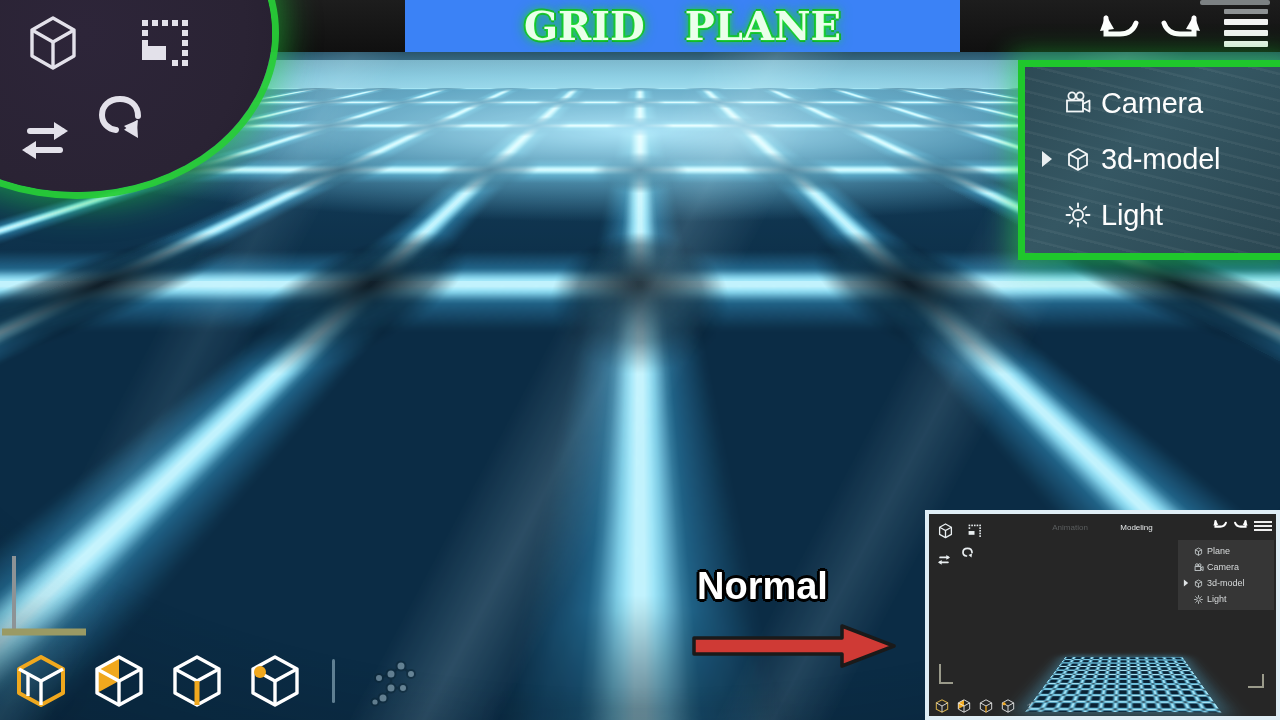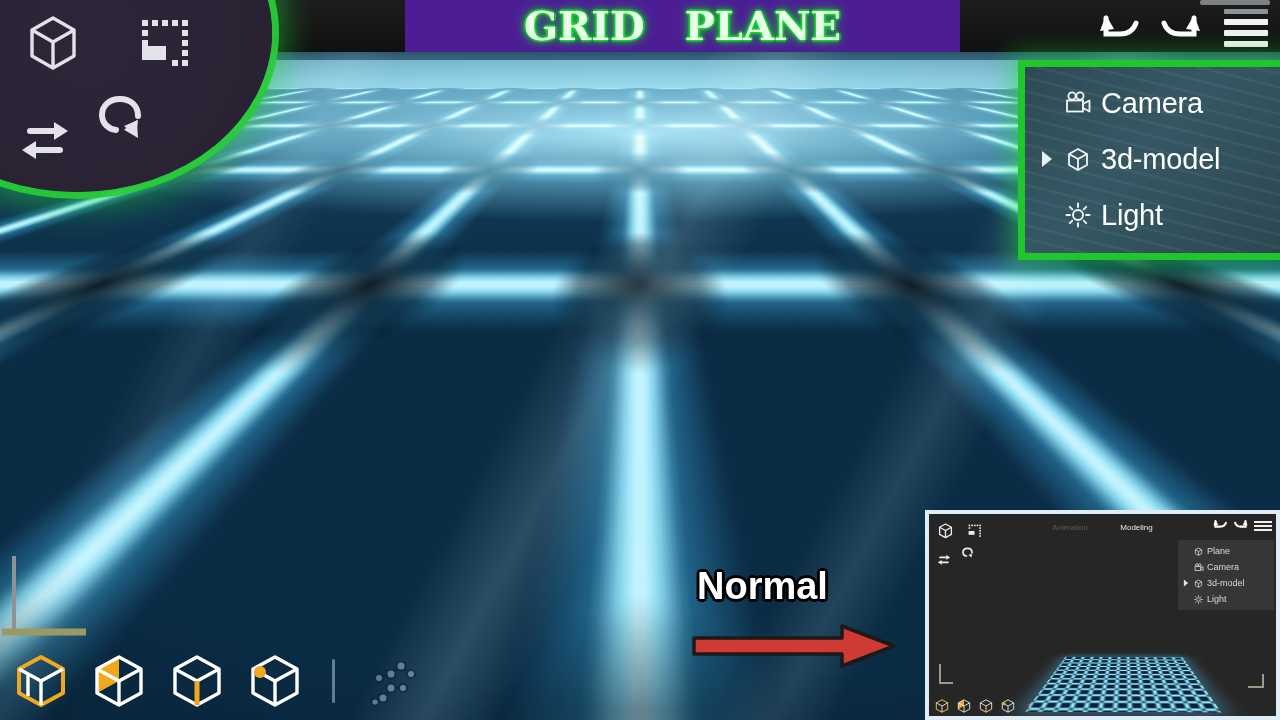--- a/index.html
+++ b/index.html
@@ -101,21 +101,21 @@
   .tool{ position:absolute; display:flex; align-items:center; justify-content:center; }
   .tool svg{ display:block; }
   .tool-cube{ left:140px; top:138px; width:62px; height:62px; }
   .tool-select{ left:254px; top:140px; width:56px; height:56px; }
   .tool-rotate{ left:212px; top:216px; width:56px; height:56px; }
   .tool-move{ left:136px; top:244px; width:54px; height:46px; }
 
   
   .title-overlay{
     position:absolute; left:405px; top:0; width:555px; height:52px;
-    background:#4c1d95; z-index:8;
+    background:#3b82f6; z-index:8;
     display:flex; align-items:center; justify-content:center; gap:7px;
   }
   .title-overlay .ch{
     font-family:"DejaVu Serif", serif;
     font-size:40px; font-weight:700; line-height:1;
     color:#eaffea;
     text-shadow:
       0 0 2px #33ff4d, 0 0 6px #23e03c, 0 0 13px #18c72f,
       2px 0 0 #0f9c22, -2px 0 0 #0f9c22, 0 2px 0 #0f9c22, 0 -2px 0 #0f9c22;
     letter-spacing:0;

